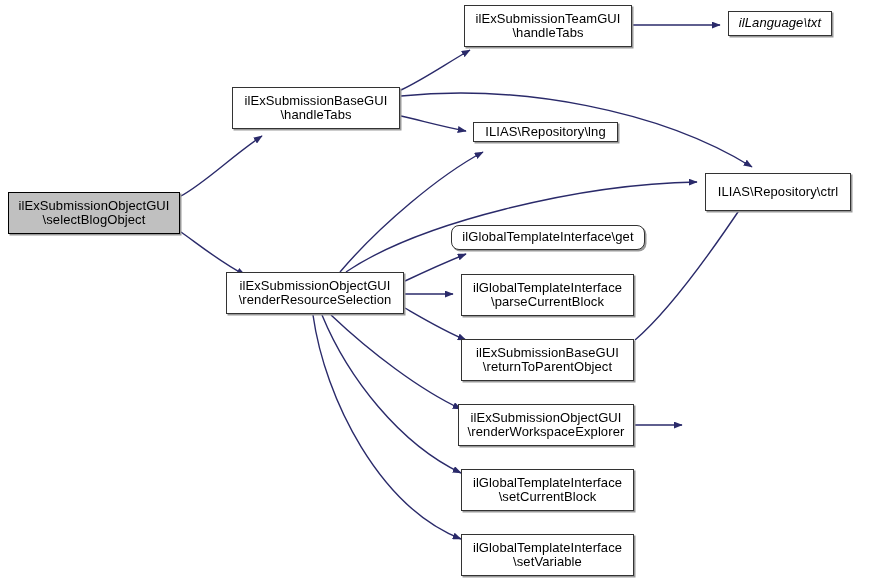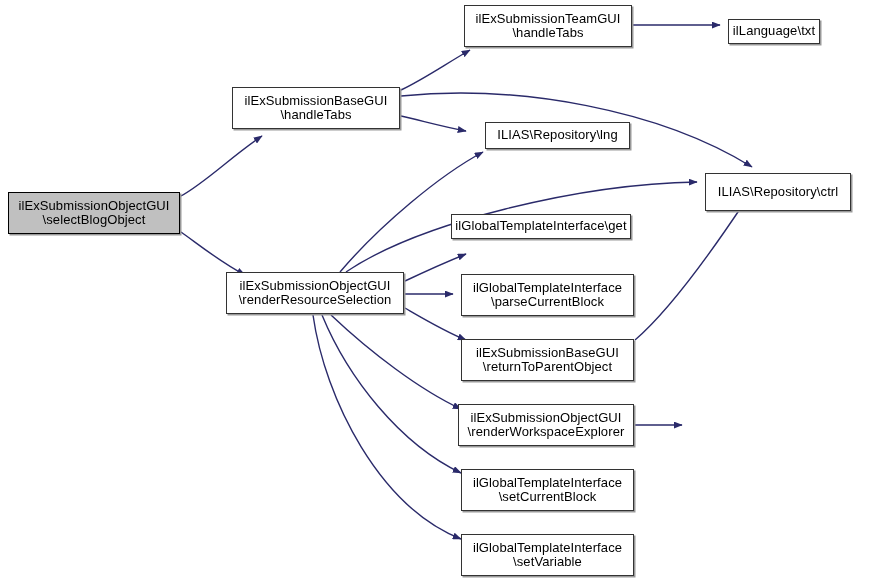--- a/index.html
+++ b/index.html
@@ -89,38 +89,38 @@
   <div class="graph-node" style="left:232px; top:87px; width:168px; height:42px;">
     <span class="node-label">ilExSubmissionBaseGUI
 \handleTabs</span>
   </div>
 
   <div class="graph-node" style="left:464px; top:5px; width:168px; height:42px;">
     <span class="node-label">ilExSubmissionTeamGUI
 \handleTabs</span>
   </div>
 
-  <div class="graph-node" style="left:728px; top:19px; width:92px; height:25px;">
+  <div class="graph-node" style="left:728px; top:11px; width:104px; height:25px;font-style:italic;">
     <span class="node-label">ilLanguage\txt</span>
   </div>
 
-  <div class="graph-node" style="left:473px; top:122px; width:145px; height:27px;margin-left:12px;">
+  <div class="graph-node" style="left:473px; top:122px; width:145px; height:20px;">
     <span class="node-label">ILIAS\Repository\lng</span>
   </div>
 
   <div class="graph-node" style="left:705px; top:173px; width:146px; height:38px;">
     <span class="node-label">ILIAS\Repository\ctrl</span>
   </div>
 
   <div class="graph-node" style="left:226px; top:272px; width:178px; height:42px;">
     <span class="node-label">ilExSubmissionObjectGUI
 \renderResourceSelection</span>
   </div>
 
-  <div class="graph-node" style="left:451px; top:214px; width:180px; height:25px;">
+  <div class="graph-node" style="left:451px; top:225px; width:194px; height:25px;border-radius:8px;">
     <span class="node-label">ilGlobalTemplateInterface\get</span>
   </div>
 
   <div class="graph-node" style="left:461px; top:274px; width:173px; height:42px;">
     <span class="node-label">ilGlobalTemplateInterface
 \parseCurrentBlock</span>
   </div>
 
   <div class="graph-node" style="left:461px; top:339px; width:173px; height:42px;">
     <span class="node-label">ilExSubmissionBaseGUI

